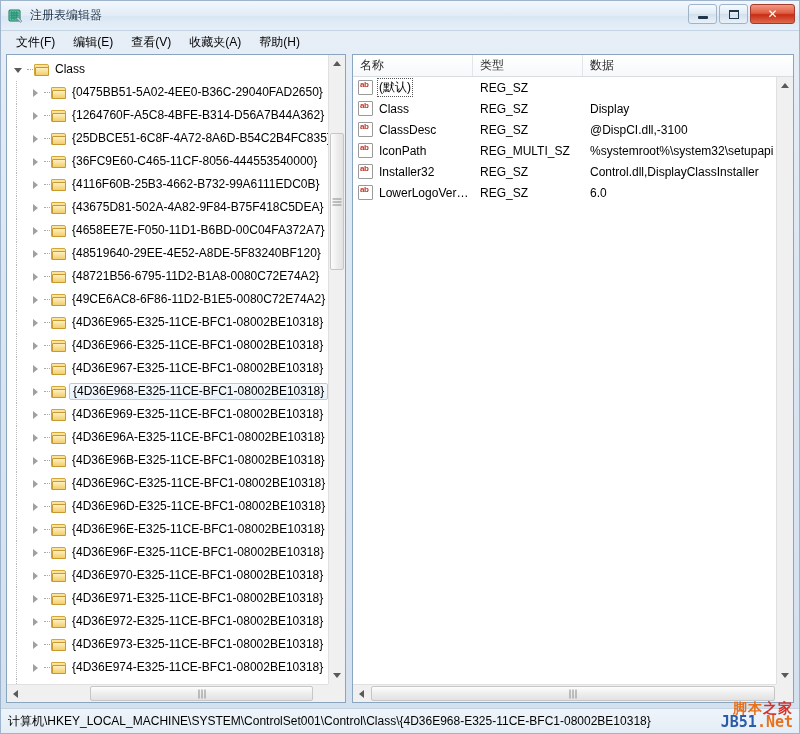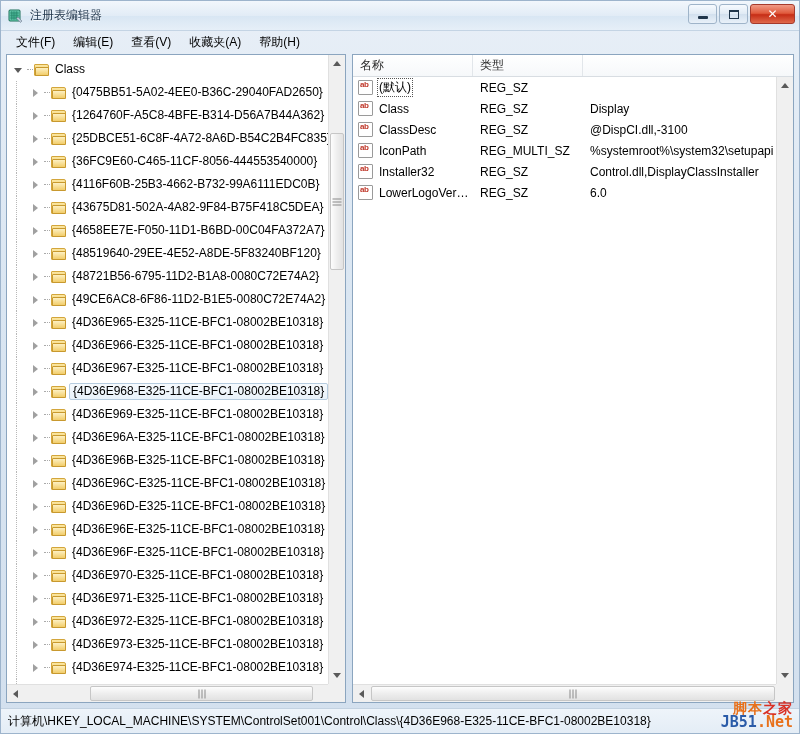--- a/index.html
+++ b/index.html
@@ -798,20 +798,21 @@
             <div class="arr-rt"></div>
           </div>
       </div>
       <div class="corner-box"></div>
     </div>
 
     <div class="pane" id="list-pane">
       <div id="list-header">
         <div class="col-head col-name">名称</div>
         <div class="col-head col-type">类型</div>
+        <div class="col-head col-data">数据</div>
       </div>
 
       <div id="list-body">
           <div class="val-row focused">
             <span class="val-name">
               <span class="ab-icon"></span>
               <span class="nm">(默认)</span>
             </span>
             <span class="val-type">REG_SZ</span>
           </div>

